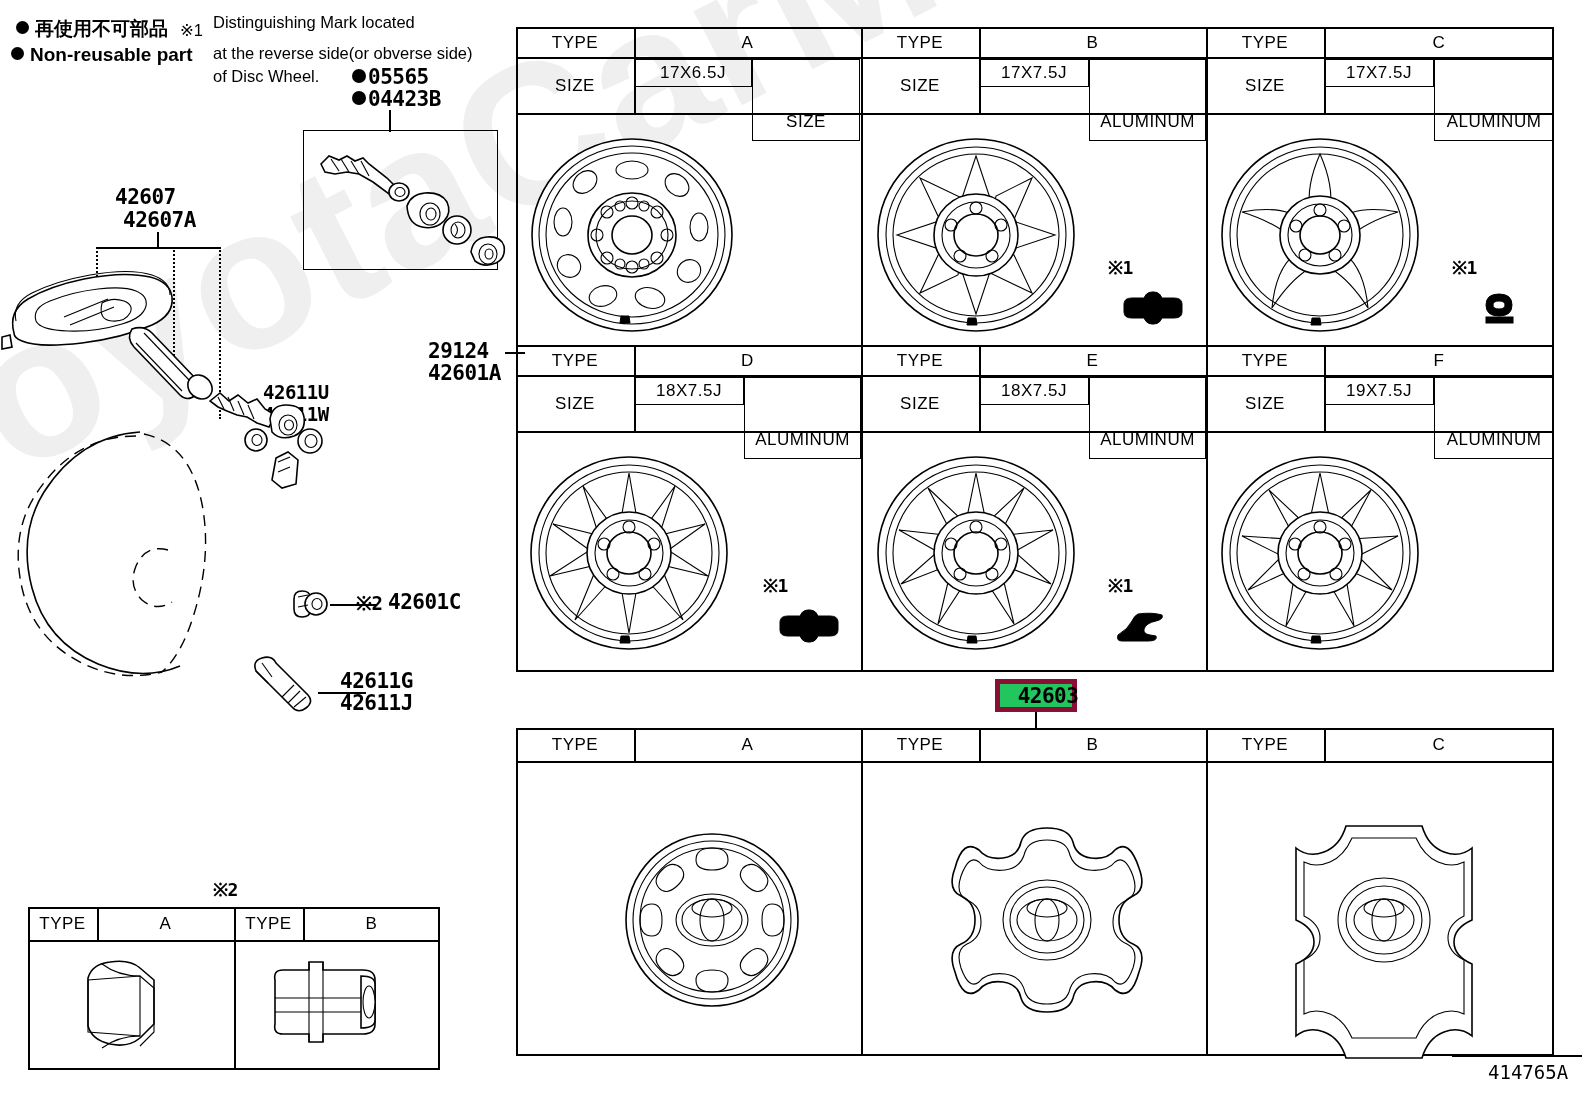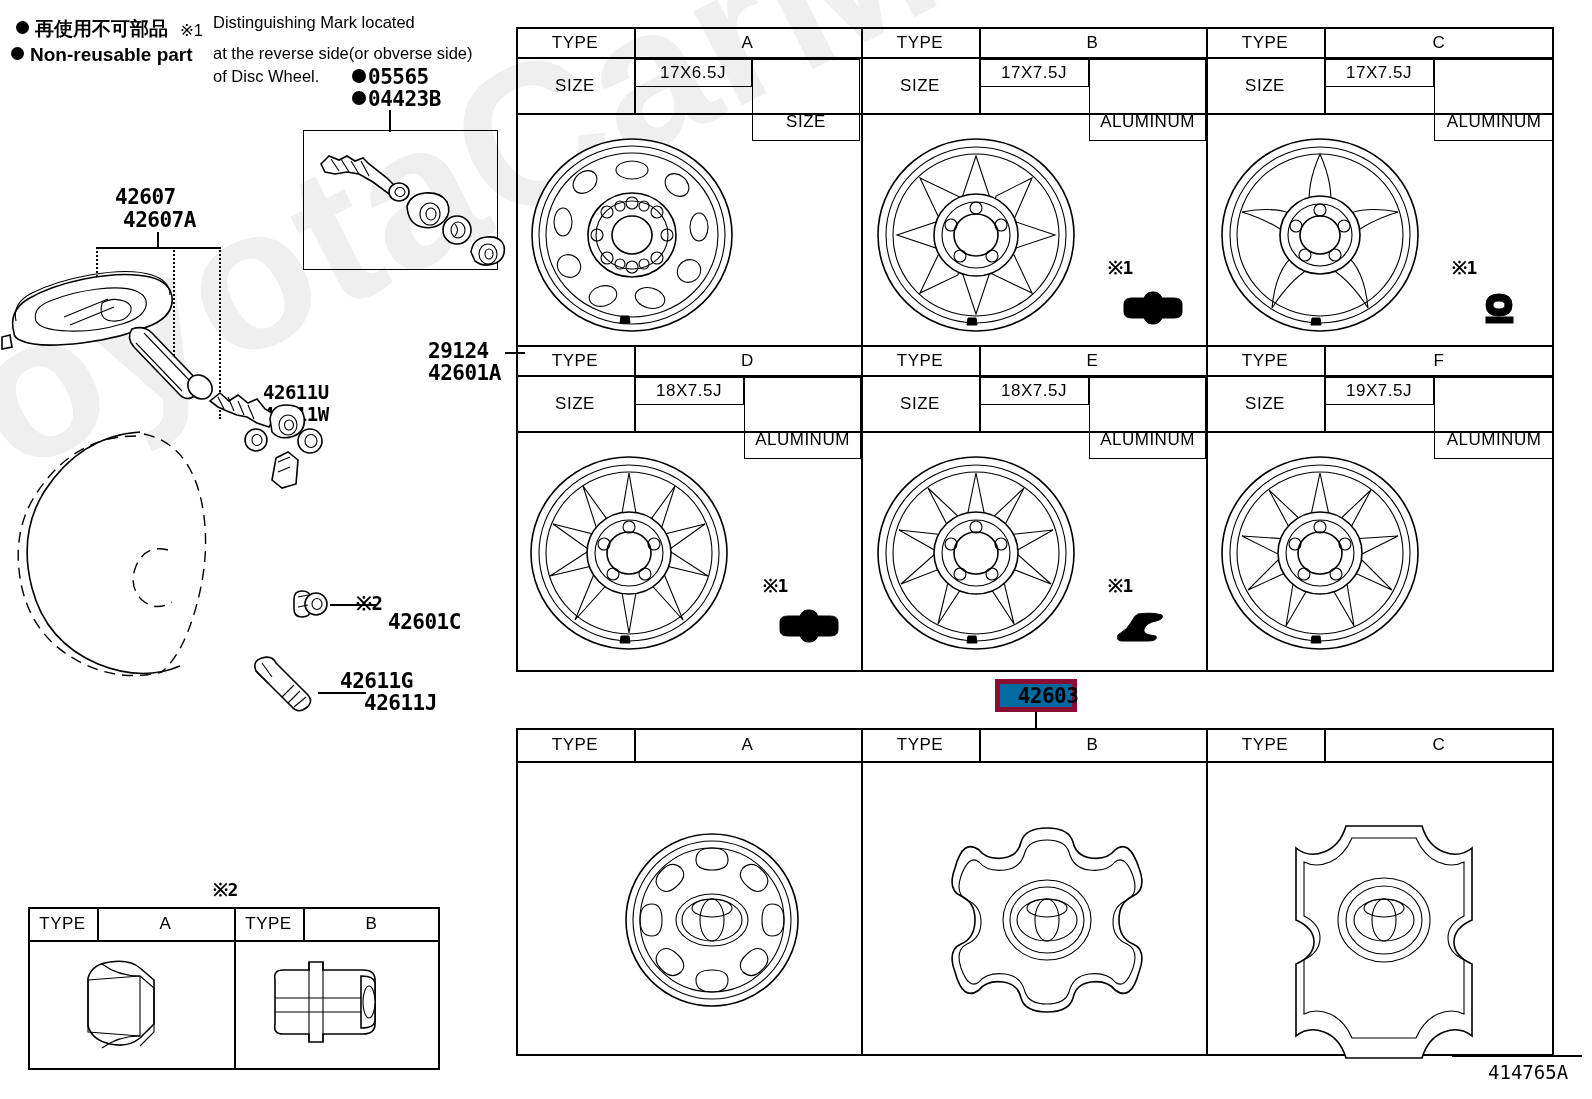--- a/index.html
+++ b/index.html
@@ -37,21 +37,21 @@
   .bd{position:absolute;background:#000;}
   .bd-h{height:2px;}
   .bd-v{width:2px;}
 
   .frame{position:absolute;box-sizing:border-box;border:2px solid #000;}
   .frame-thin{position:absolute;box-sizing:border-box;border:1.5px solid #000;}
 
   
   .hl{
     position:absolute;box-sizing:border-box;
-    border:5px solid #8B0E35;background:#0369a1;
+    border:5px solid #8B0E35;background:#22c55e;
     display:flex;align-items:center;justify-content:center;
     font-family:"DejaVu Sans Mono",monospace;font-weight:700;font-size:21px;letter-spacing:-0.5px;
     z-index:6;
     padding-left:24px;
   }
 
   .leader{position:absolute;background:#000;}
   .dash{position:absolute;border-top:2px dotted #000;}
 
   svg{display:block;overflow:visible;}
@@ -180,35 +180,35 @@
   <div class="layer">
     <svg class="layer" style="left:288px;top:585px;" width="48" height="38" viewBox="0 0 48 38">
       <path class="ln-f" d="M6 14 q0 -8 8 -8 q8 0 8 6 l0 14 q0 6 -8 6 q-8 0 -8 -8 Z"></path>
       <ellipse class="ln-f" cx="28" cy="19" rx="11" ry="11"></ellipse>
       <ellipse class="ln-ft" cx="29" cy="19" rx="5" ry="5.5"></ellipse>
       <path class="ln-ft" d="M10 12 l10 -2"></path>
       <path class="ln-ft" d="M10 22 l10 -2"></path>
     </svg>
     <div class="leader" style="left:330px;top:604px;width:46px;height:2px;"></div>
     <div class="txt pn18" style="left:356px;top:593px;">※2</div>
-    <div class="txt pn" style="left:388px;top:591px;margin-top:20px;">42601C</div>
+    <div class="txt pn" style="left:388px;top:591px;">42601C</div>
   </div>
 
   <div class="layer">
     <svg class="layer" style="left:248px;top:655px;" width="84" height="58" viewBox="0 0 84 58">
       <path class="ln-f" d="M8 16 q-4 -10 6 -13 q10 -3 14 5 l10 10 l12 12 l10 10 q6 7 -2 13 q-8 6 -14 -1 l-10 -10 l-12 -12 Z"></path>
       <path class="ln-ft" d="M14 8 L24 22"></path>
       <path class="ln-ft" d="M8 16 L20 28"></path>
       <path class="ln-ft" d="M46 30 L34 42"></path>
       <path class="ln-ft" d="M52 36 L40 48"></path>
       <path class="ln-ft" d="M58 42 L46 52"></path>
     </svg>
     <div class="leader" style="left:318px;top:692px;width:48px;height:2px;"></div>
     <div class="txt pn" style="left:340px;top:670px;">42611G</div>
-    <div class="txt pn" style="left:340px;top:692px;margin-left:24px;">42611J</div>
+    <div class="txt pn" style="left:340px;top:692px;">42611J</div>
   </div>
 
   <div class="layer">
     <div class="txt pn" style="left:428px;top:340px;">29124</div>
     <div class="txt pn" style="left:428px;top:362px;">42601A</div>
     <div class="leader" style="left:505px;top:352px;width:20px;height:2px;"></div>
   </div>
 
   <div class="frame" style="left:516px;top:27px;width:1038px;height:645px;"></div>
 

